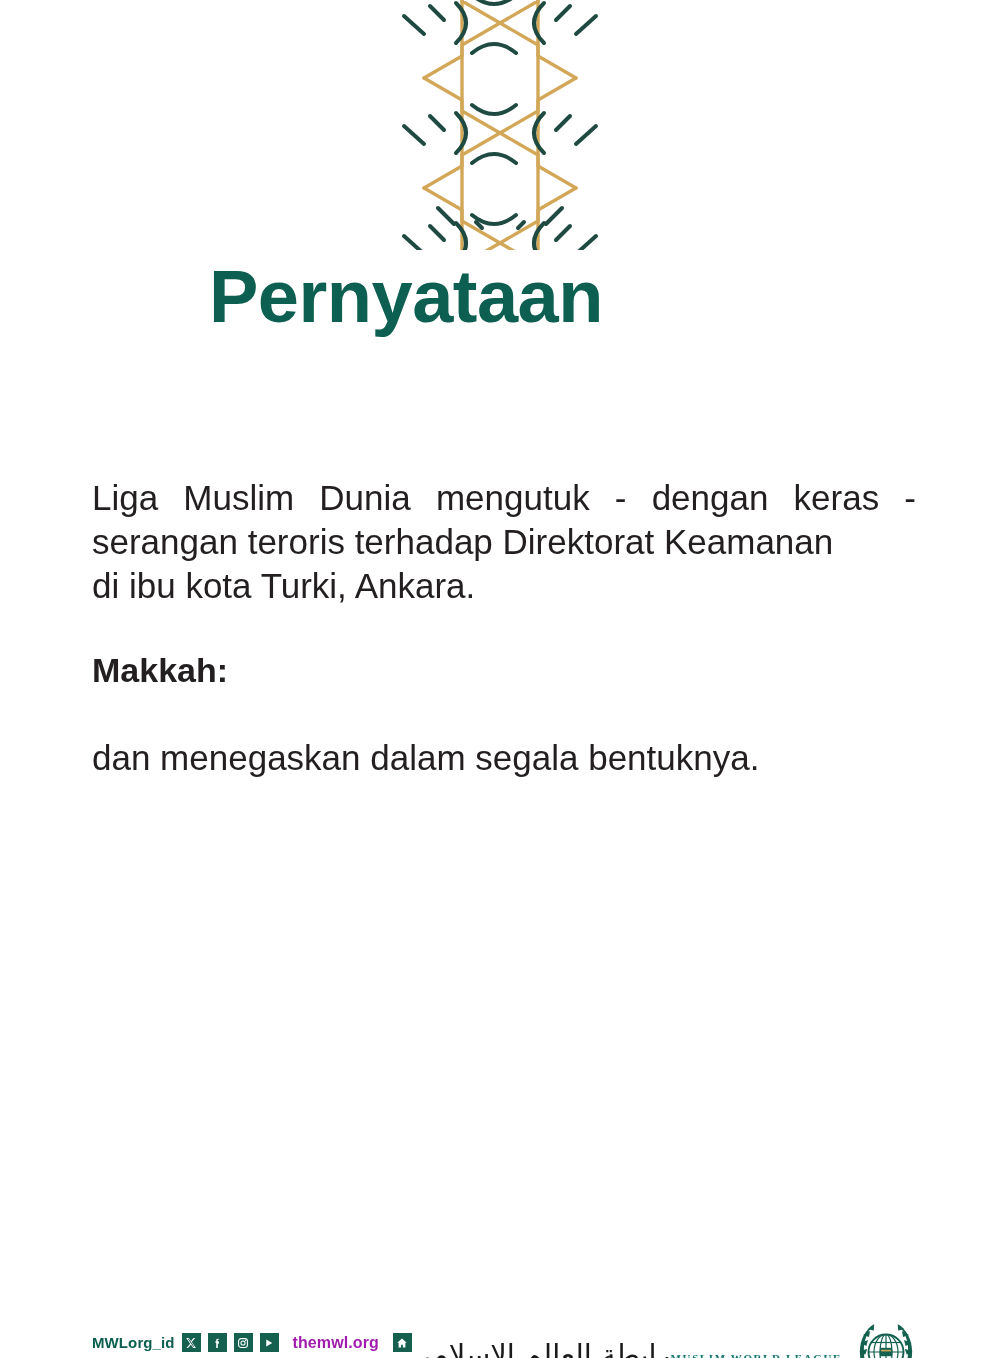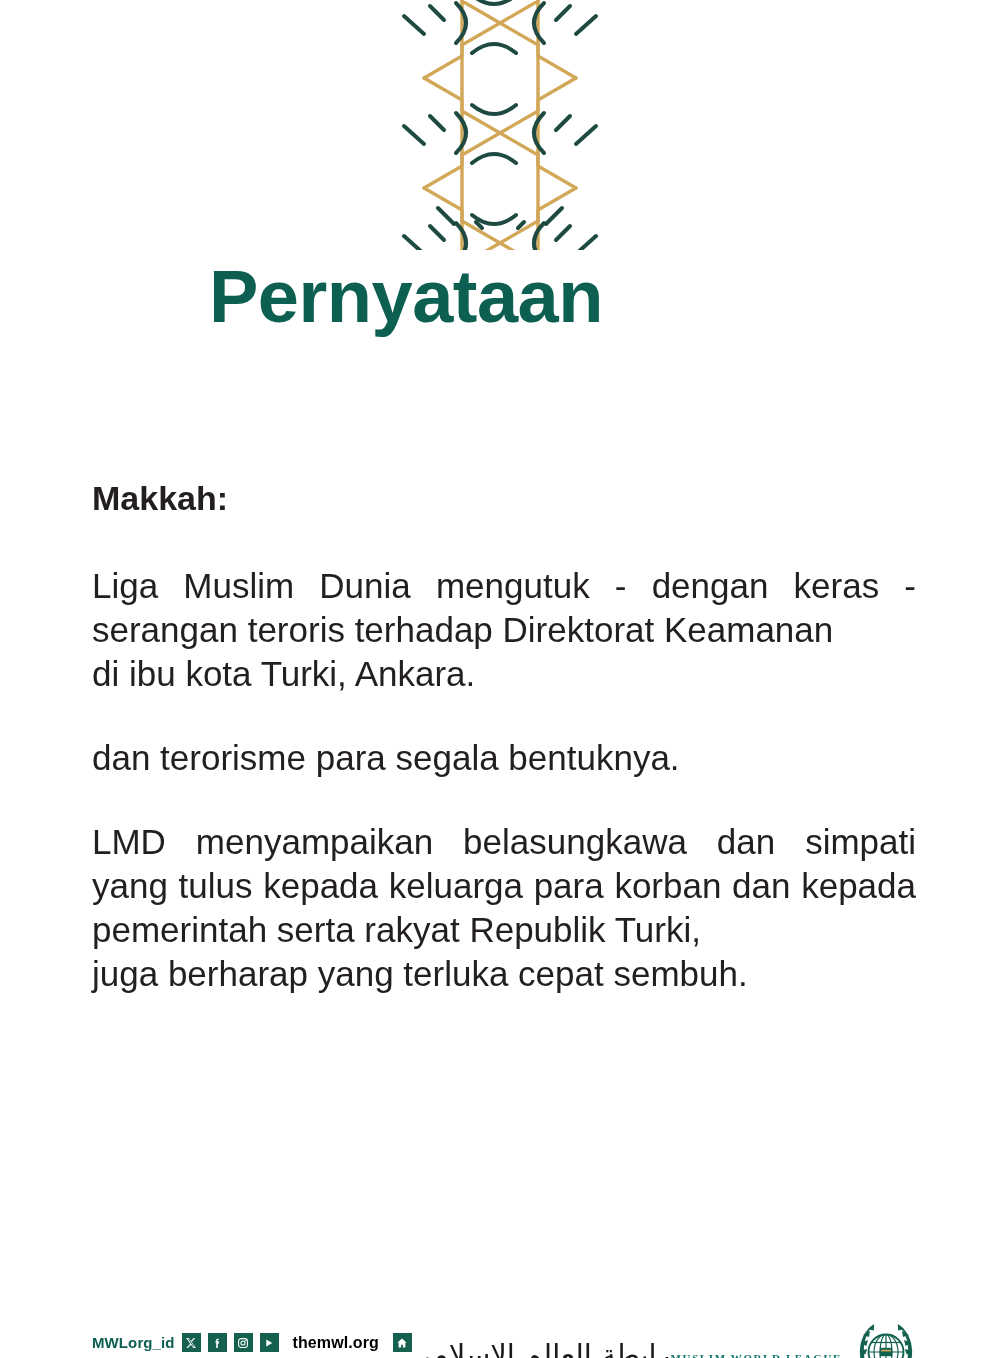--- a/index.html
+++ b/index.html
@@ -87,21 +87,21 @@
     gap: 7px;
   }
   .handle-text {
     color: #0d6051;
     font-size: 15px;
     font-weight: 600;
     letter-spacing: 0.1px;
     white-space: nowrap;
   }
   .site-text {
-    color: #000000;
+    color: #a21caf;
     font-size: 16px;
     font-weight: 600;
     letter-spacing: 0.1px;
     white-space: nowrap;
     margin-left: 7px;
   }
   .sq-icon {
     width: 19px;
     height: 19px;
     background: #15604f;
@@ -214,35 +214,31 @@
       <line x1="-24" y1="222" x2="-18" y2="228" stroke="#1f4a42" stroke-width="4" stroke-linecap="round"></line>
       <line x1="24" y1="222" x2="18" y2="228" stroke="#1f4a42" stroke-width="4" stroke-linecap="round"></line>
     </g>
   </svg>
 </div>
 
 <div id="page-title">Pernyataan</div>
 
 <div id="statement-body">
 
-  <p class="para lead">Makkah:</p>
-
   <p class="para">
     <span>Liga Muslim Dunia mengutuk - dengan keras - serangan teroris terhadap Direktorat Keamanan</span>
     <span class="lastline">di ibu kota Turki, Ankara.</span>
   </p>
 
+  <p class="para lead">Makkah:</p>
+
   <p class="para">
-    <span class="lastline">dan terorisme para segala bentuknya.</span>
+    <span class="lastline">dan menegaskan dalam segala bentuknya.</span>
   </p>
 
-  <p class="para">
-    <span>LMD menyampaikan belasungkawa dan simpati yang tulus kepada keluarga para korban dan kepada pemerintah serta rakyat Republik Turki,</span>
-    <span class="lastline">juga berharap yang terluka cepat sembuh.</span>
-  </p>
 
 </div>
 
 <div id="footer">
 
   <div id="social-strip">
 
     <span class="handle-text">MWLorg_id</span>
 
     <span class="sq-icon">

